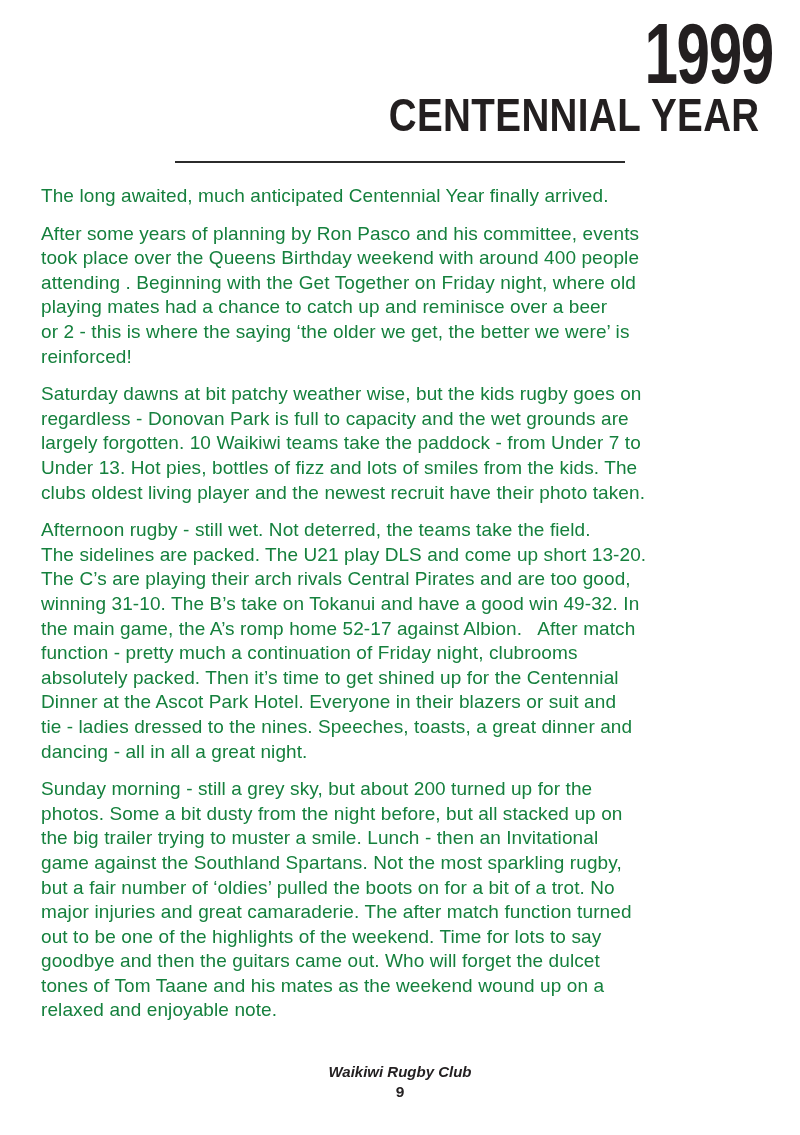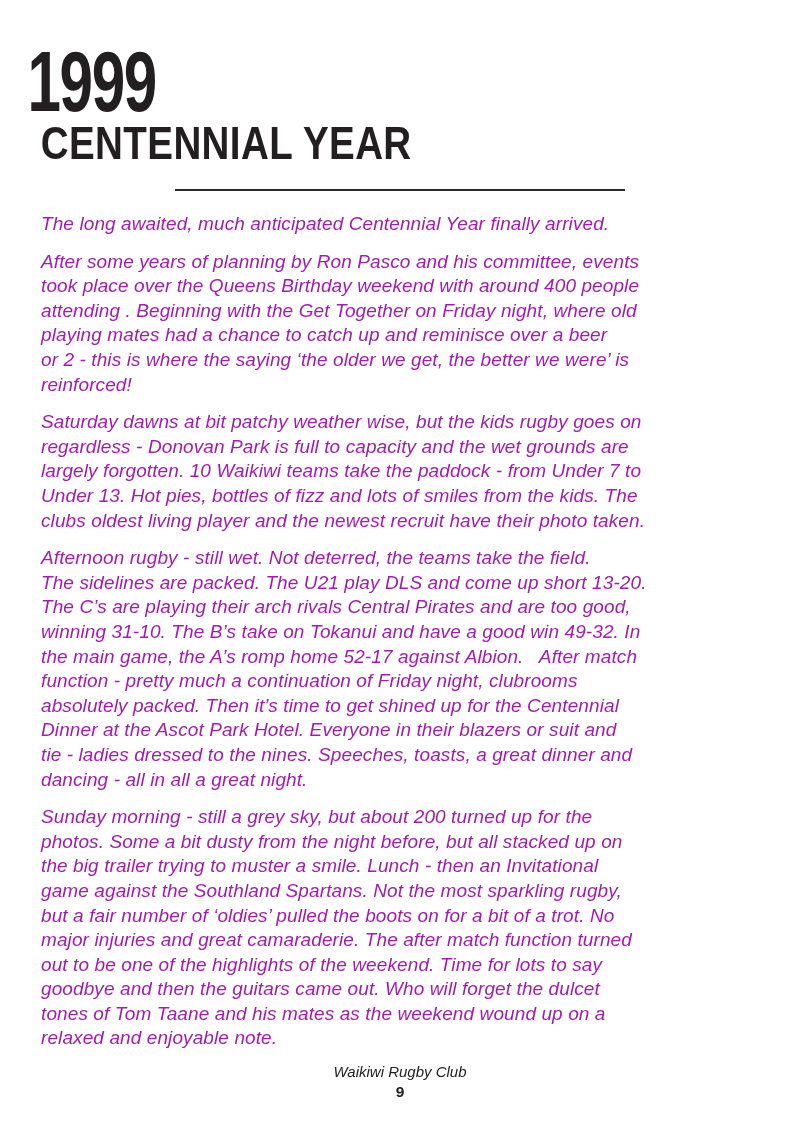--- a/index.html
+++ b/index.html
@@ -6,21 +6,21 @@
   .page {
     position: relative;
     width: 800px;
     height: 1135px;
     background: #ffffff;
     color: #1e1b1c;
     font-family: "Liberation Sans", sans-serif;
     overflow: hidden;
     margin: 0 auto;
   }
-  .header { text-align: left; padding-top: 48px; text-decoration: underline; }
+  .header { text-align: right; padding-top: 20px; text-decoration: underline; }
   .year {
     display: inline-block;
     font-size: 86px;
     font-weight: 800;
     line-height: 0.78;
     letter-spacing: -2px;
     transform: scaleX(0.70);
     transform-origin: center;
     color: #231f20;
   }
@@ -41,32 +41,31 @@
     border-top: 2.5px solid #2b2b2b;
     margin: 23px auto 0 auto;
   }
   .article { padding: 21px 38px 0 41px; }
   .article p {
     margin: 0 0 13px 0;
     font-size: 19px;
     line-height: 24.6px;
     letter-spacing: 0.1px;
     white-space: pre-line;
-    color: #a21caf;
-    font-style: italic;
+    color: #15803d;
   }
   .footer {
     position: absolute;
     top: 1063px;
     left: 0;
     right: 0;
     text-align: center;
     color: #242122;
   }
-  .club { font-style: italic; font-weight: 400; font-size: 15px; }
+  .club { font-style: italic; font-weight: 700; font-size: 15px; }
   .pagenum { font-weight: 700; font-size: 15.5px; margin-top: 3px; }
 </style>
 </head>
 <body>
 
 <div class="page">
 
   <div class="header">
     <div>
       <span class="year">1999</span>

